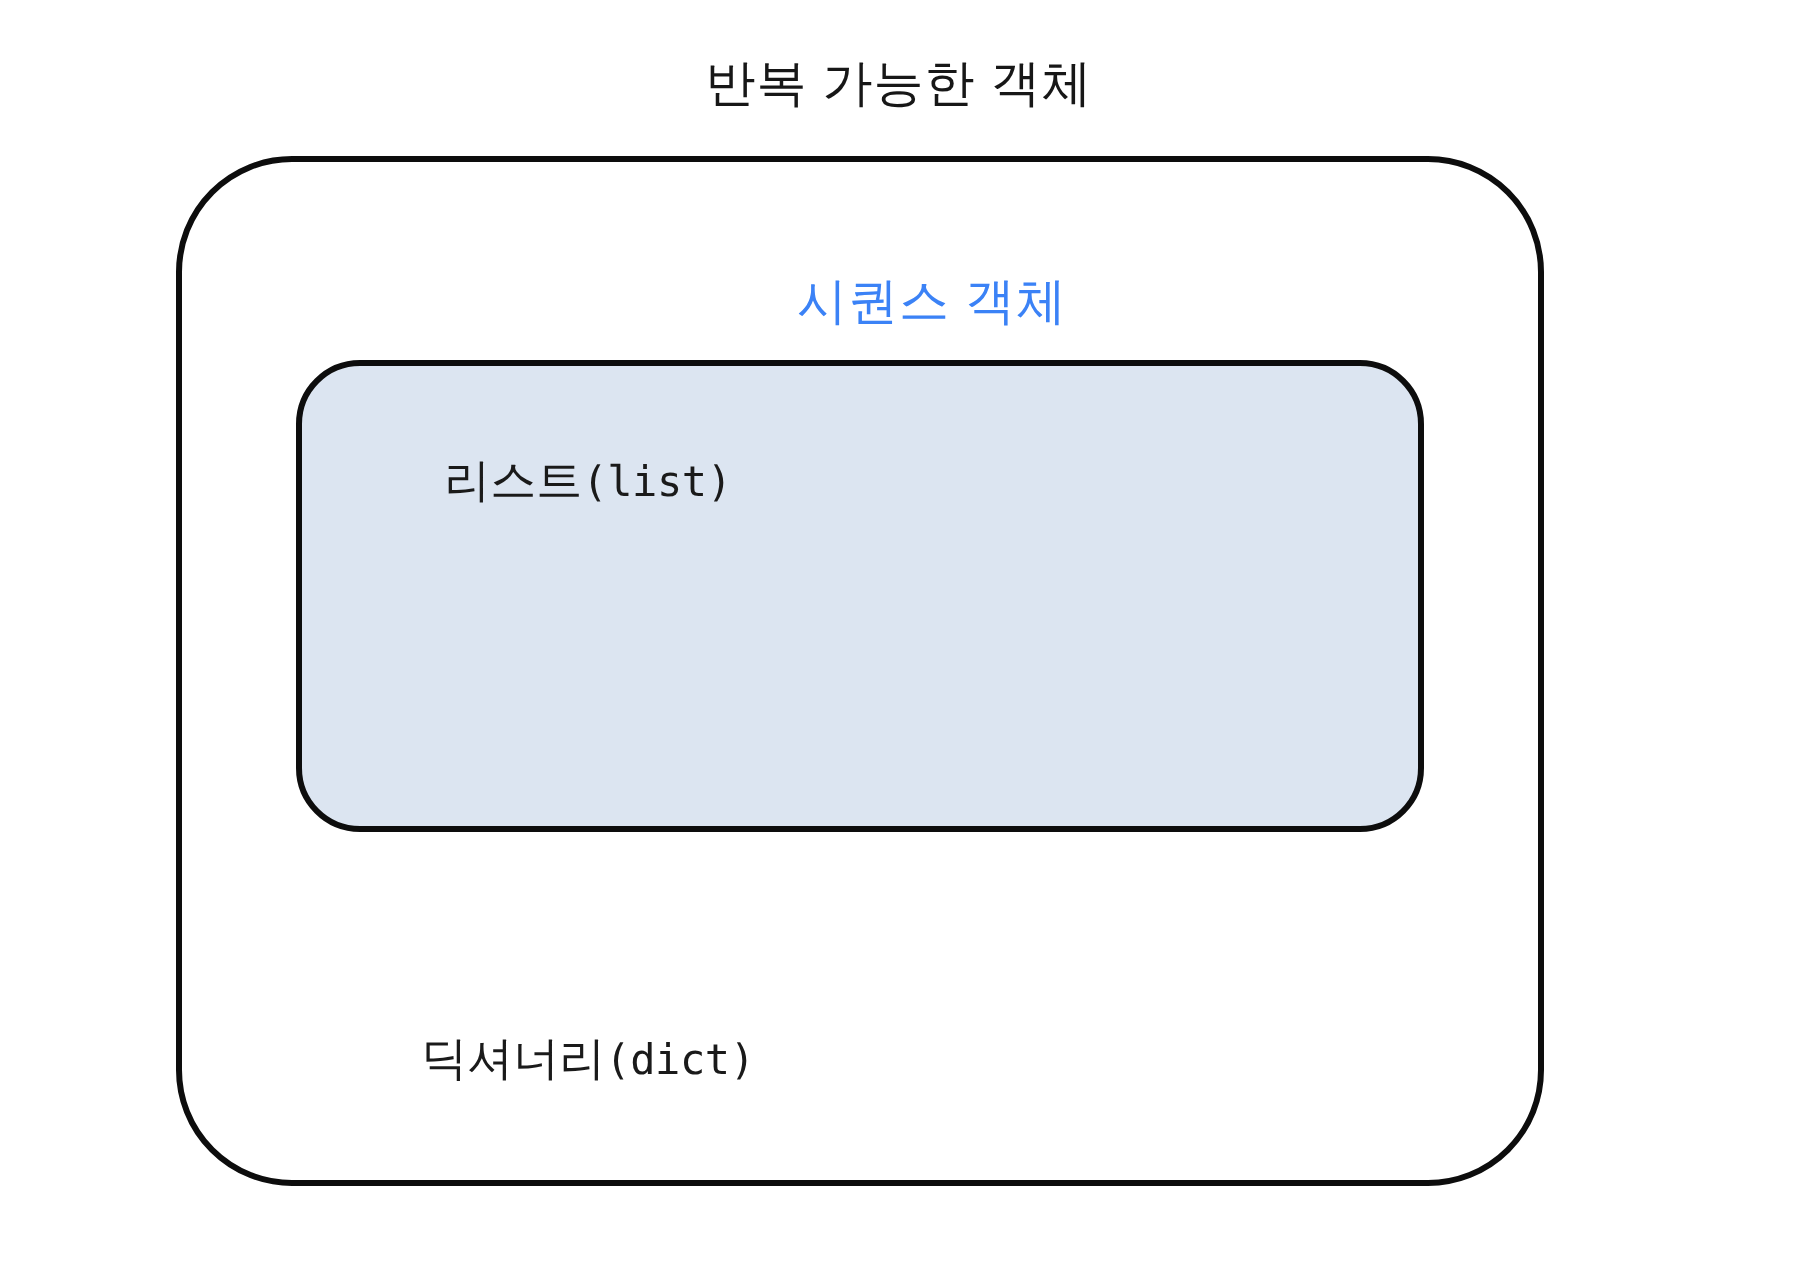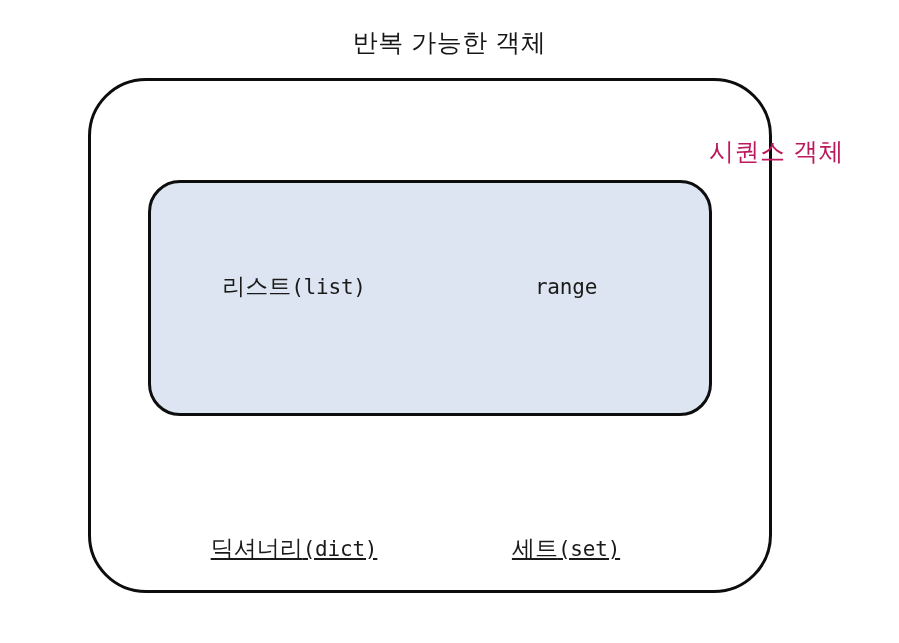--- a/index.html
+++ b/index.html
@@ -50,25 +50,25 @@
     border-radius: 58px;
     background: #ffffff;
   }
 
   
   .inner-title {
     position: absolute;
     left: 88px;
     top: 135px;
     width: 756px;
-    text-align: right;
+    text-align: center;
     font-size: 25px;
     line-height: 32px;
     letter-spacing: 0.5px;
-    color: #be185d;
+    color: #3b82f6;
     white-space: nowrap;
   }
 
   
   .inner-box {
     position: absolute;
     left: 148px;
     top: 180px;
     width: 564px;
     height: 236px;
@@ -87,32 +87,30 @@
 
   .seq-grid {
     left: 158px;
     top: 222px;
     width: 544px;
     grid-row-gap: 40px;
   }
 
   .nonseq-grid {
     left: 158px;
-    top: 484px;
+    top: 511px;
     width: 544px;
-    text-decoration: underline;
   }
 
   .item {
     font-size: 23px;
     line-height: 36px;
     text-align: center;
     color: #1a1a1a;
     white-space: nowrap;
-    margin-top: 46px;
   }
 
   .item .mono {
     font-family: "DejaVu Sans Mono", "Liberation Mono", monospace;
     font-size: 21px;
     letter-spacing: -0.2px;
   }
 </style>
 </head>
 <body>
@@ -122,21 +120,19 @@
   <div class="outer-title">반복 가능한 객체</div>
 
   <div class="outer-box"></div>
 
   <div class="inner-title">시퀀스 객체</div>
 
   <div class="inner-box"></div>
 
   <div class="item-grid seq-grid">
     <div class="item"><span>리스트</span><span class="mono">(list)</span></div>
-    <div class="item"><span></span><span class="mono">range</span></div>
   </div>
 
   <div class="item-grid nonseq-grid">
     <div class="item"><span>딕셔너리</span><span class="mono">(dict)</span></div>
-    <div class="item"><span>세트</span><span class="mono">(set)</span></div>
   </div>
 
 </div>
 
 </body></html>

